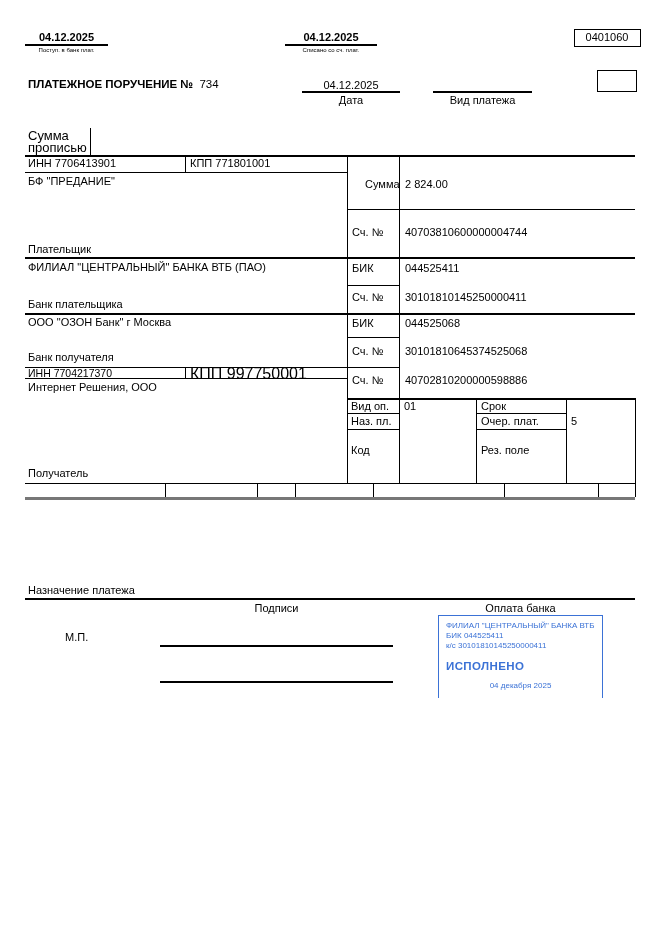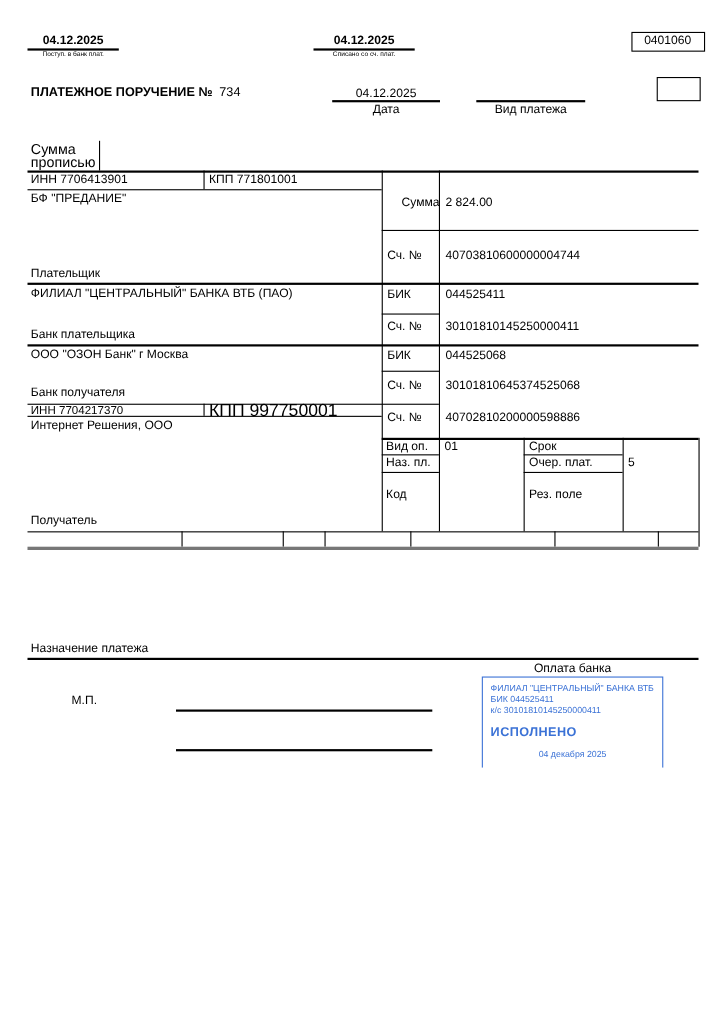--- a/index.html
+++ b/index.html
@@ -125,20 +125,21 @@
   <div class="vl" style="left:257px;top:483px;width:1px;height:14px;"></div>
   <div class="vl" style="left:295px;top:483px;width:1px;height:14px;"></div>
   <div class="vl" style="left:373px;top:483px;width:1px;height:14px;"></div>
   <div class="vl" style="left:504px;top:483px;width:1px;height:14px;"></div>
   <div class="vl" style="left:598px;top:483px;width:1px;height:14px;"></div>
   <div class="hl" style="left:25px;top:497px;width:610px;height:3px;background:#777;"></div>
 
   <div class="t" style="left:28px;top:584px;">Назначение платежа</div>
   <div class="hl" style="left:25px;top:598px;width:610px;height:2px;"></div>
 
+  <div class="t c" style="left:160px;top:602px;width:233px;">Подписи</div>
   <div class="t c" style="left:438px;top:602px;width:165px;">Оплата банка</div>
   <div class="t" style="left:65px;top:631px;">М.П.</div>
   <div class="hl" style="left:160px;top:645px;width:233px;height:2px;"></div>
   <div class="hl" style="left:160px;top:681px;width:233px;height:2px;"></div>
 
   <div class="stamp">
     <div>ФИЛИАЛ "ЦЕНТРАЛЬНЫЙ" БАНКА ВТБ</div>
     <div>БИК 044525411</div>
     <div>к/с 30101810145250000411</div>
     <div class="status">ИСПОЛНЕНО</div>

